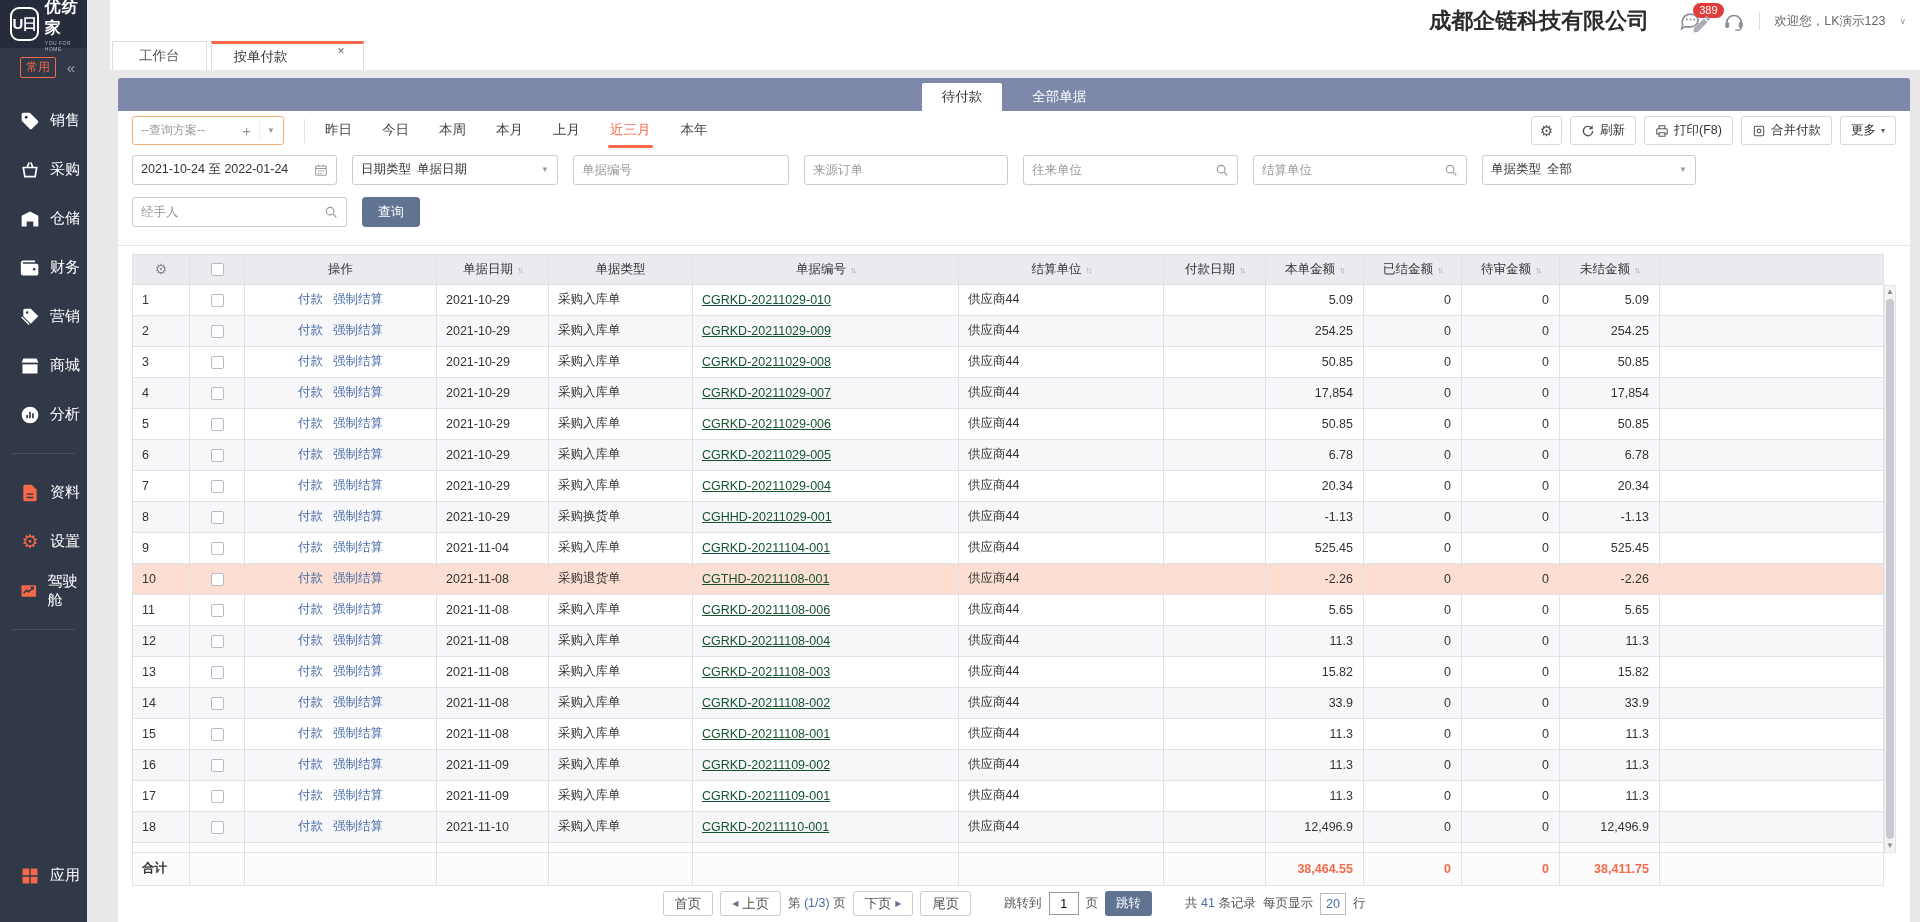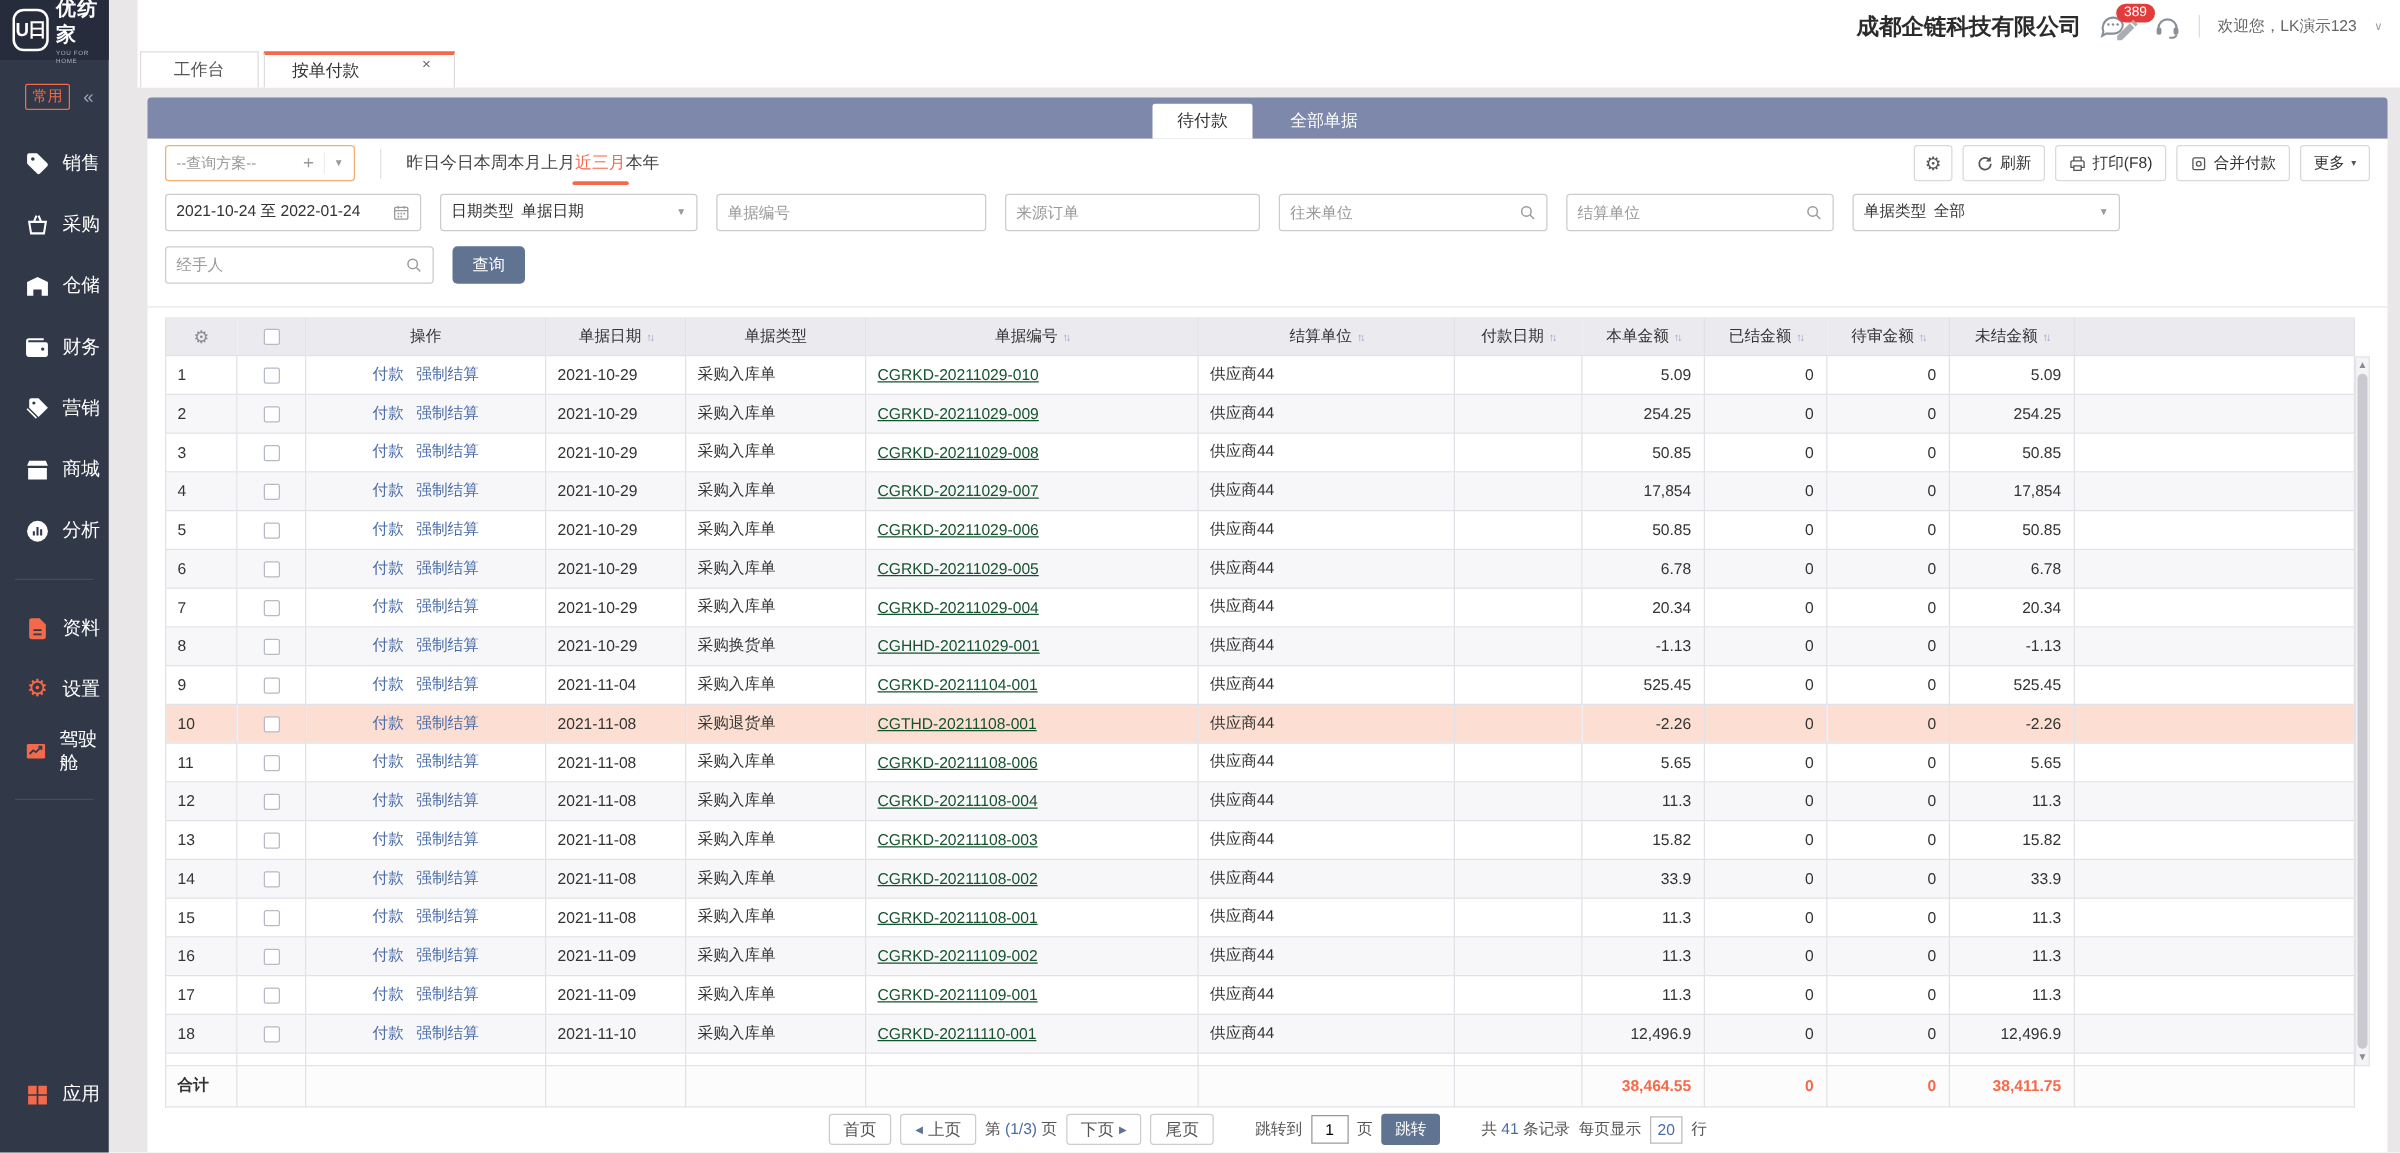--- a/index.html
+++ b/index.html
@@ -7,35 +7,35 @@
   body { font-family:"Liberation Sans","DejaVu Sans",sans-serif; font-size:12px; color:#333; background:#e9e7e7; }
   .icn { display:inline-flex; align-items:center; justify-content:center; }
   .icn svg { display:block; width:100%; height:100%; }
 
   
   .sidebar { position:fixed; left:0; top:0; width:87px; height:922px; background:#313848; z-index:5; }
   .logo { height:48px; background:#262c3b; display:flex; align-items:center; padding-left:10px; gap:6px; }
   .logo-mark { width:34px; height:34px; border:2px solid #fff; border-radius:9px; color:#fff; display:flex; align-items:center; justify-content:center; font-weight:bold; font-size:15px; letter-spacing:-1px; }
   .logo-name { color:#fff; font-size:16px; font-weight:bold; letter-spacing:1px; }
   .logo-tag { color:#aab1c3; font-size:5px; letter-spacing:.5px; margin-top:1px; }
-  .fav-row { height:30px; margin-top:14px; display:flex; align-items:center; padding:0 12px 0 20px; justify-content:space-between; }
+  .fav-row { height:30px; margin-top:4px; display:flex; align-items:center; padding:0 12px 0 20px; justify-content:space-between; }
   .fav-badge { color:#f4694a; border:1px solid #f4694a; border-radius:2px; padding:1px 5px; font-size:12px; }
   .collapse { color:#9aa2b8; font-size:15px; cursor:pointer; }
   .side-menu { padding-top:14px; }
   .side-item { height:49px; display:flex; align-items:center; padding-left:20px; gap:10px; color:#fff; font-size:15px; cursor:pointer; }
   .side-item .icn { width:20px; height:20px; color:#fff; }
   .side-item.orange .icn { color:#f4694a; }
   .side-divider { height:1px; background:#454c5e; margin:14px 12px; }
   .side-bottom { position:absolute; bottom:22px; left:0; width:100%; }
 
   
   .main { margin-left:110px; position:relative; height:922px; }
   .topbar { height:70px; background:#fff; position:relative; }
   .topbar-right { position:absolute; right:14px; top:0; height:42px; display:flex; align-items:center; gap:14px; }
-  .company { font-size:18px; font-weight:600; color:#2b2b2b; margin-right:0; }
+  .company { font-size:22px; font-weight:600; color:#2b2b2b; margin-right:16px; }
   .bubble-wrap { position:relative; width:30px; height:24px; color:#8a8f99; }
   .bubble-wrap .icn { width:22px; height:22px; }
   .badge { position:absolute; top:-6px; left:14px; background:#e23b3b; color:#fff; border-radius:9px; font-size:11px; padding:1px 6px; line-height:13px; }
   .pen-mini { position:absolute; right:-4px; bottom:-2px; width:11px; height:11px; color:#a9adb5; }
   .headset { width:22px; height:22px; color:#8a8f99; }
   .hr-sep { width:1px; height:18px; background:#ddd; }
   .welcome { color:#666; font-size:12.5px; }
   .user-caret { color:#999; font-size:9px; }
   .doc-tabs { position:absolute; left:2px; bottom:0; display:flex; align-items:flex-end; }
   .doc-tab { height:29px; display:flex; align-items:center; padding:0 26px; border:1px solid #ddd; border-bottom:none; background:#fff; color:#555; font-size:13.5px; margin-right:4px; position:relative; cursor:pointer; }
@@ -47,21 +47,21 @@
   .view-tabs { height:33px; background:#7d88aa; border-radius:3px 3px 0 0; display:flex; align-items:flex-end; justify-content:center; gap:10px; }
   .view-tab { height:28px; display:flex; align-items:center; padding:0 20px; color:#fff; font-size:13.5px; cursor:pointer; }
   .view-tab.active { background:#fff; color:#333; border-radius:2px 2px 0 0; }
   .panel { background:#fff; height:811px; display:flex; flex-direction:column; }
 
   .qrow1 { height:46px; display:flex; align-items:center; padding:0 14px; }
   .scheme-box { width:152px; height:29px; border:1px solid #f0b071; border-radius:3px; display:flex; align-items:center; padding:0 8px; color:#999; }
   .scheme-box .plus { margin-left:auto; color:#999; font-size:15px; padding-right:8px; border-right:1px solid #eee; }
   .scheme-box .caret { color:#999; font-size:8px; padding-left:7px; }
   .v-sep { width:1px; height:24px; background:#e3e3e3; margin:0 20px; }
-  .quick { display:flex; align-items:flex-end; }
+  .quick { display:flex; align-items:flex-end; gap:30px; }
   .qf { color:#444; font-size:13.5px; cursor:pointer; position:relative; padding-bottom:2px; }
   .qf.active { color:#f4694a; }
   .qf.active::after { content:""; position:absolute; left:-2px; right:-2px; bottom:-7px; height:3px; background:#f4694a; border-radius:2px; }
   .toolbar { margin-left:auto; display:flex; gap:8px; }
   .tbtn { height:29px; border:1px solid #d9d9d9; border-radius:3px; background:#fff; display:flex; align-items:center; gap:5px; padding:0 10px; font-size:12.5px; color:#333; cursor:pointer; }
   .tbtn .icn { width:14px; height:14px; color:#555; }
   .tbtn.sq { width:31px; justify-content:center; padding:0; }
   .tbtn .gear-glyph { font-size:15px; color:#555; }
   .tbtn .caret { font-size:8px; color:#555; }
 

